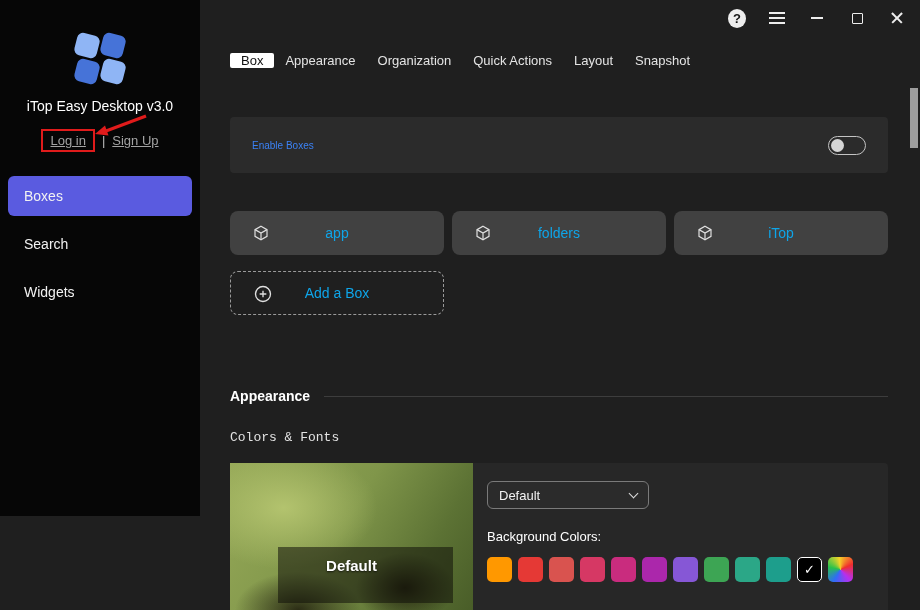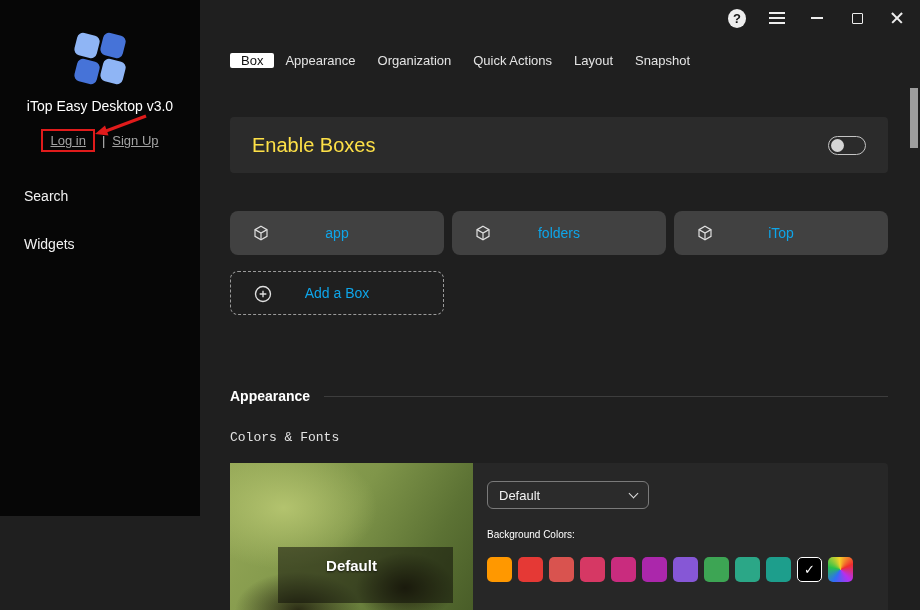--- a/index.html
+++ b/index.html
@@ -43,21 +43,21 @@
   .close-x i { position:absolute; left:0; top:6px; width:14px; height:1.6px; background:#ededed; }
   .close-x i:first-child { transform:rotate(45deg); }
   .close-x i:last-child  { transform:rotate(-45deg); }
 
   .tabs { position:absolute; left:30px; top:53px; display:flex; }
   .tab { padding:0 11px; font-size:13px; color:#e4e4e4; cursor:pointer; border-radius:2px; }
   .tab.active { background:#ffffff; color:#111111; }
 
   .enable-card { position:absolute; left:30px; top:117px; width:658px; height:56px; background:#2b2b2b;
                  border-radius:4px; display:flex; align-items:center; justify-content:space-between;
-                 padding:0 22px; color:#fde047; font-size:20px; }
+                 padding:0 22px; color:#3b82f6; font-size:10px; }
   .toggle { width:38px; height:19px; border:1px solid #c4c4c4; border-radius:10px; position:relative; cursor:pointer; }
   .toggle .knob { position:absolute; left:2px; top:2px; width:13px; height:13px; border-radius:50%; background:#d6d6d6; }
 
   .boxes-grid { position:absolute; left:30px; top:211px; width:658px; display:grid;
                 grid-template-columns:repeat(3,1fr); gap:16px 8px; }
   .box-btn { position:relative; height:44px; background:#414141; border-radius:8px; display:flex;
              align-items:center; justify-content:center; color:#0ea5e9; font-size:14px; cursor:pointer; }
   .box-btn .b-icon { position:absolute; left:22px; top:13px; width:18px; height:18px; }
   .add-box { background:transparent; border:1px dashed #9a9a9a; }
   .add-box .b-icon { top:12px; width:20px; height:20px; }
@@ -78,21 +78,21 @@
       linear-gradient(120deg, #95a857 0%, #80964a 45%, #5c7234 75%, #475b27 100%); }
   .caption-band { position:absolute; left:48px; right:20px; top:84px; height:56px; background:rgba(16,16,10,0.55); }
   .preview-caption { position:absolute; left:0; right:0; top:94px; text-align:center; color:#ffffff;
                      font-size:15px; font-weight:bold; text-shadow:0 1px 2px rgba(0,0,0,0.7); }
 
   .theme-select { position:absolute; left:257px; top:18px; width:162px; height:28px; background:#2b2b2b;
                   border:1px solid #7a7a7a; border-radius:6px; display:flex; align-items:center;
                   justify-content:space-between; padding:0 11px; color:#f2f2f2; font-size:13px; cursor:pointer; }
   .chevron { width:7px; height:7px; border-right:1.6px solid #dddddd; border-bottom:1.6px solid #dddddd;
              transform:rotate(45deg); margin-top:-3px; }
-  .bg-colors-label { position:absolute; left:257px; top:66px; color:#ffffff; font-size:10px; }
+  .bg-colors-label { position:absolute; left:257px; top:66px; color:#ffffff; font-size:13px; }
   .swatches { position:absolute; left:257px; top:94px; display:flex; gap:6px; }
   .swatch { width:25px; height:25px; border-radius:5px; cursor:pointer; display:flex;
             align-items:center; justify-content:center; color:#ffffff; font-size:13px; }
   .swatch.selected { border:1.5px solid #ffffff; }
   .swatch.rainbow { background:conic-gradient(from 210deg,#2f6df6,#27c24c,#f5d327,#f02e2e,#b52ff0,#2f6df6); }
 
   .scrollbar { position:absolute; right:0; top:45px; width:12px; bottom:0; }
   .scroll-thumb { position:absolute; left:2px; top:43px; width:8px; height:60px; background:#9d9d9d; cursor:pointer; }
 </style>
 </head>
@@ -116,20 +116,23 @@
       <span class="acct-sep">|</span>
       <span class="link">Sign Up</span>
     </div>
 
     <svg class="annot-arrow" viewBox="0 0 62 28">
       <path d="M58 4 L18 19" stroke="#e01b1b" stroke-width="3.2" fill="none"></path>
       <polygon points="7,22 20.5,23.5 17,13.5" fill="#e01b1b"></polygon>
     </svg>
 
     <div class="nav">
+        <div class="nav-item active">
+          <span>Boxes</span>
+        </div>
         <div class="nav-item">
           <span>Search</span>
         </div>
         <div class="nav-item">
           <span>Widgets</span>
         </div>
       </div>
   </div>
 
   <div class="main">

